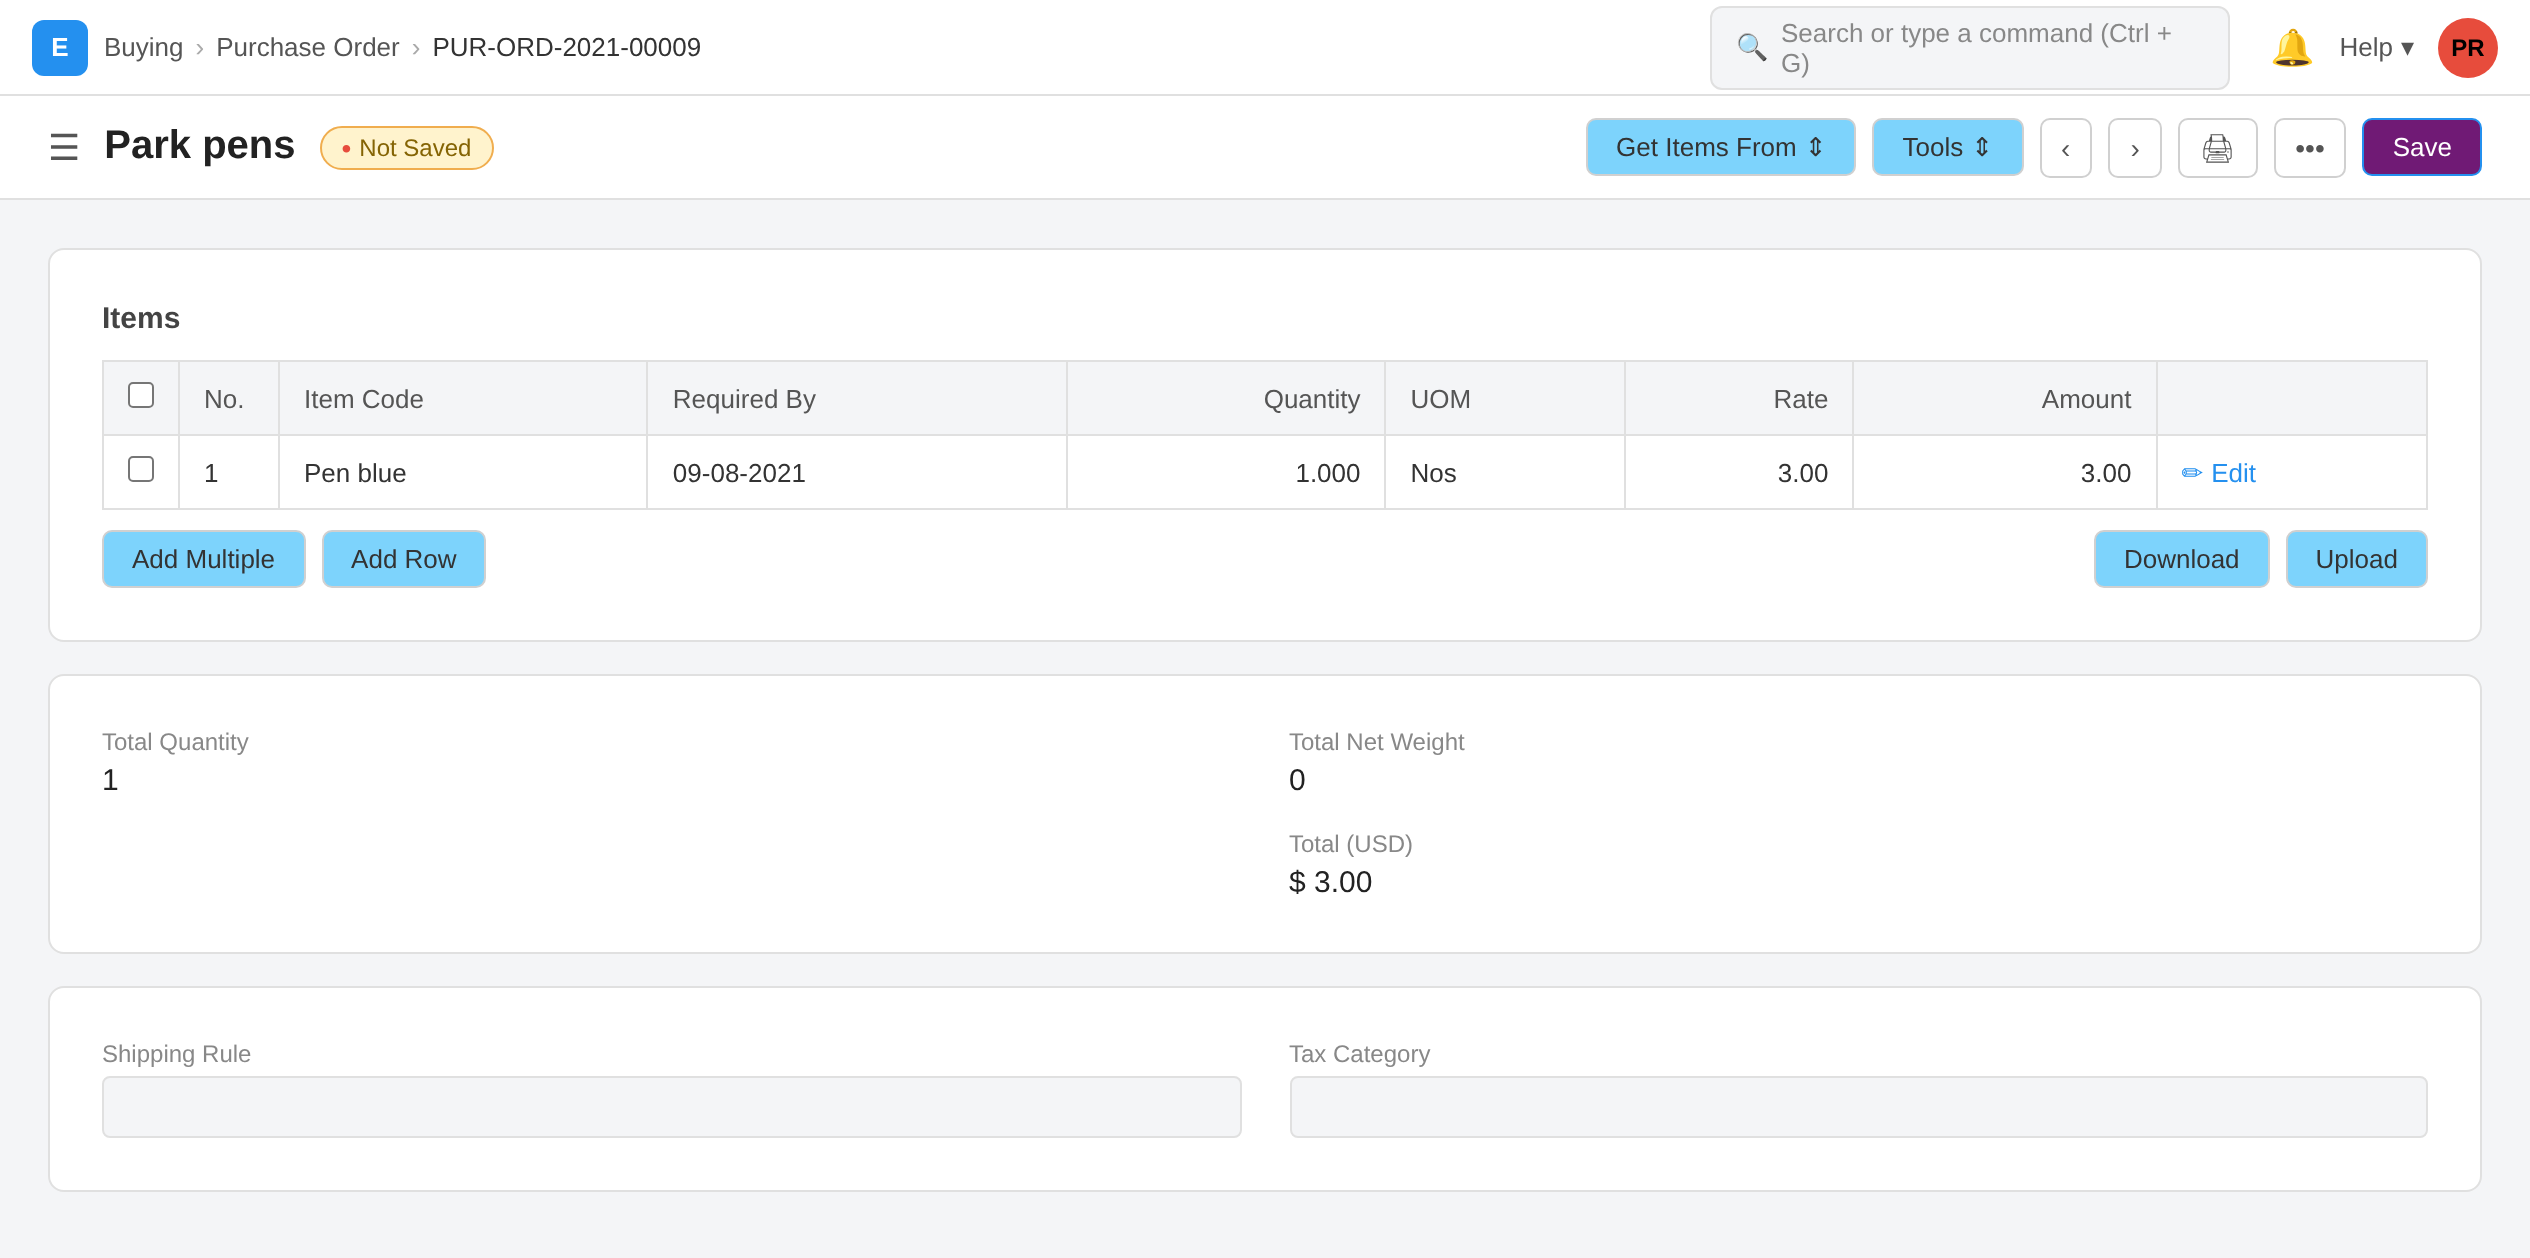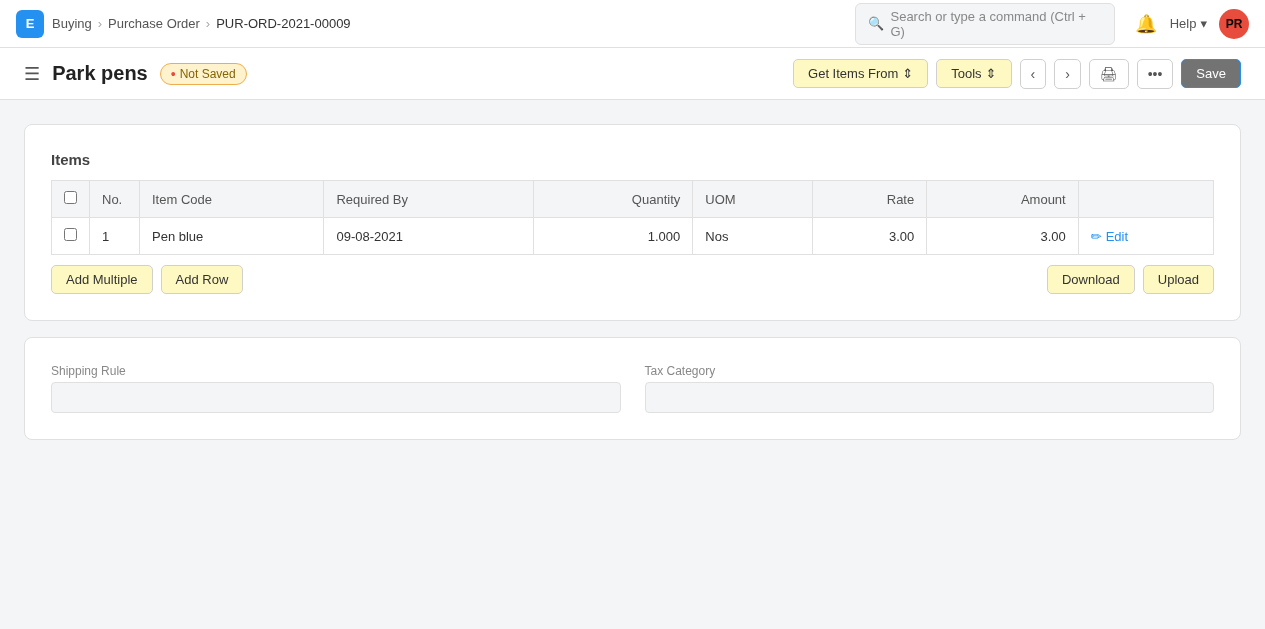--- a/index.html
+++ b/index.html
@@ -34,22 +34,22 @@
       padding: 0 24px; height: 52px; gap: 12px;
     }
     .hamburger { font-size: 18px; color: #555; cursor: pointer; }
     .page-title { font-size: 20px; font-weight: 600; color: #222; }
     .not-saved-badge {
       background: #fff3cd; border: 1px solid #f0ad4e; border-radius: 12px;
       padding: 2px 10px; font-size: 12px; color: #856404; display: flex; align-items: center; gap: 4px;
     }
     .not-saved-dot { color: #e74c3c; font-size: 14px; }
     .header-actions { margin-left: auto; display: flex; align-items: center; gap: 8px; }
-    .btn { padding: 6px 14px; border-radius: 5px; border: 1px solid #d0d0d0; background: #fef9c3; font-size: 13px; cursor: pointer; color: #333; }
-    .btn-primary { background: #737373; color: #fff; border-color: #2490ef; font-weight: 500; }
+    .btn { padding: 6px 14px; border-radius: 5px; border: 1px solid #d0d0d0; background: #7dd3fc; font-size: 13px; cursor: pointer; color: #333; }
+    .btn-primary { background: #701a75; color: #fff; border-color: #2490ef; font-weight: 500; }
     .btn-dropdown { display: flex; align-items: center; gap: 4px; }
     .nav-arrow { padding: 6px 10px; border: 1px solid #d0d0d0; background: #fff; border-radius: 5px; cursor: pointer; font-size: 14px; color: #555; }
     .print-btn { padding: 6px 10px; border: 1px solid #d0d0d0; background: #fff; border-radius: 5px; cursor: pointer; font-size: 14px; color: #555; }
     .more-btn { padding: 6px 10px; border: 1px solid #d0d0d0; background: #fff; border-radius: 5px; cursor: pointer; font-size: 14px; color: #555; }
 
     
     .main { padding: 24px; }
     .card { background: #fff; border: 1px solid #e0e0e0; border-radius: 8px; margin-bottom: 16px; padding: 26px; }
 
     
@@ -182,20 +182,38 @@
     <div class="table-actions">
       <button class="btn">Add Multiple</button>
       <button class="btn">Add Row</button>
       <div class="table-actions-right">
         <button class="btn">Download</button>
         <button class="btn">Upload</button>
       </div>
     </div>
   </div>
 
+  <div class="card">
+    <div class="summary-grid">
+      <div>
+        <div class="summary-label">Total Quantity</div>
+        <div class="summary-value">1</div>
+      </div>
+      <div>
+        <div style="margin-bottom:16px">
+          <div class="summary-label">Total Net Weight</div>
+          <div class="summary-value">0</div>
+        </div>
+        <div>
+          <div class="summary-label">Total (USD)</div>
+          <div class="summary-value">$ 3.00</div>
+        </div>
+      </div>
+    </div>
+  </div>
 
   <div class="card">
     <div class="fields-grid">
       <div>
         <div class="field-label">Shipping Rule</div>
         <input class="field-input" type="text" value="" style="">
       </div>
       <div>
         <div class="field-label">Tax Category</div>
         <input class="field-input" type="text" value="" style="">

